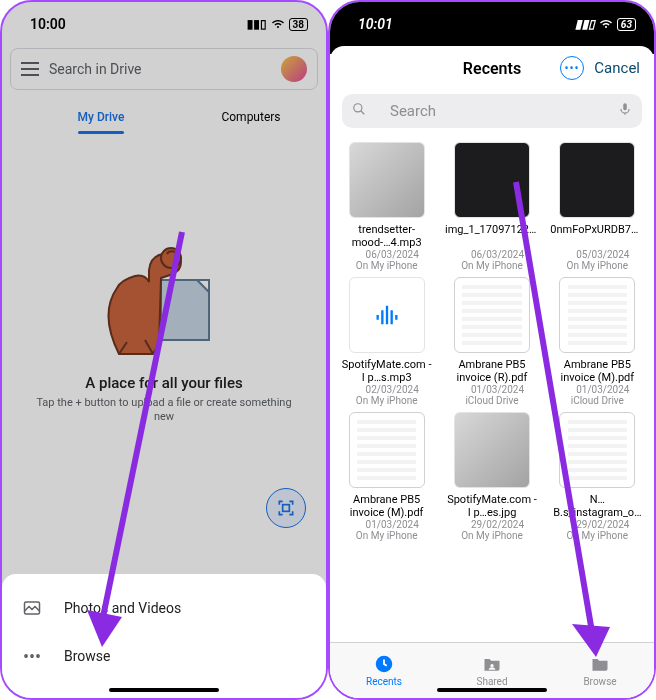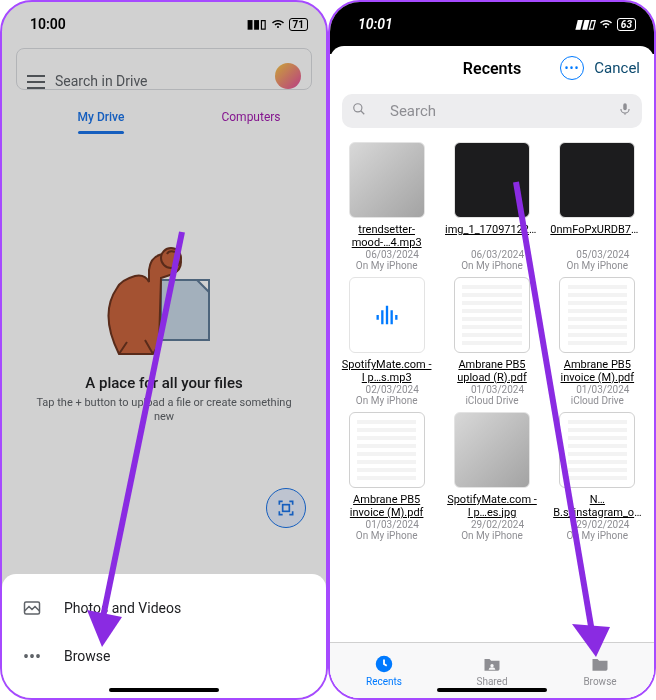--- a/index.html
+++ b/index.html
@@ -4,27 +4,27 @@
 <style>
   * { box-sizing: border-box; margin: 0; padding: 0; font-family: -apple-system, BlinkMacSystemFont, "Segoe UI", Roboto, sans-serif; }
   body { background: #fff; width: 656px; height: 700px; display: flex; position: relative; }
   .phone { width: 328px; height: 700px; position: relative; border: 2px solid #a64aff; border-radius: 32px; overflow: hidden; background: #fff; }
   .phone + .phone { margin-left: 0; }
   .statusbar { display: flex; justify-content: space-between; align-items: center; padding: 8px 18px 0 28px; font-weight: 600; font-size: 14px; height: 36px; }
   .statusbar .right { display: flex; align-items: center; gap: 4px; font-size: 12px; }
   .statusbar .battery-box { border: 1px solid #000; border-radius: 3px; padding: 0 3px; font-size: 10px; font-weight: 700; }
   
   .dimmed { position: absolute; inset: 0; background: rgba(0,0,0,0.18); pointer-events: none; }
-  .searchbar { margin: 10px 14px 0; background: #fff; border: 1px solid #dadce0; border-radius: 8px; height: 42px; display: flex; align-items: flex-end; padding: 0 10px; gap: 10px; }
+  .searchbar { margin: 10px 8px 0; background: #fff; border: 1px solid #dadce0; border-radius: 8px; height: 42px; display: flex; align-items: center; padding: 0 10px; gap: 10px; }
   .searchbar .menu-icon { width: 18px; height: 14px; display: flex; flex-direction: column; justify-content: space-between; }
   .searchbar .menu-icon span { height: 2px; background: #5f6368; }
   .searchbar .placeholder { color: #5f6368; font-size: 14px; flex: 1; }
   .searchbar .avatar { width: 26px; height: 26px; border-radius: 50%; background: linear-gradient(135deg,#f6c945,#e24ba1); }
   .tabs { display: flex; margin-top: 10px; padding-left: 24px; }
-  .tabs .tab { flex: 1; text-align: center; font-size: 12px; padding: 10px 0; color: #a21caf; position: relative; }
+  .tabs .tab { flex: 1; text-align: center; font-size: 12px; padding: 10px 0; color: #000000; position: relative; }
   .tabs .tab.active { color: #1a73e8; font-weight: 500; }
   .tabs .tab.active::after { content: ''; position: absolute; bottom: 0; left: 50%; transform: translateX(-50%); width: 46px; height: 3px; background: #1a73e8; border-radius: 2px; }
   .empty-state { display: flex; flex-direction: column; align-items: center; margin-top: 90px; padding: 0 30px; text-align: center; }
   .empty-illustration { width: 150px; height: 140px; position: relative; }
   .empty-state h3 { font-size: 15px; font-weight: 500; color: #202124; margin-top: 10px; }
   .empty-state p { font-size: 11px; color: #5f6368; margin-top: 4px; line-height: 1.3; }
   .scan-fab { position: absolute; right: 20px; bottom: 170px; width: 40px; height: 40px; border-radius: 50%; background: #e8f0fe; display: flex; align-items: center; justify-content: center; border: 1px solid #1a73e8; }
   .scan-fab svg { width: 20px; height: 20px; }
   .bottom-sheet { position: absolute; bottom: 0; left: 0; right: 0; background: #fff; border-radius: 14px 14px 0 0; padding: 10px 0 18px; z-index: 5; }
   .sheet-item { display: flex; align-items: center; gap: 22px; padding: 14px 20px; font-size: 14px; color: #202124; }
@@ -45,21 +45,21 @@
   .thumb { width: 76px; height: 76px; border-radius: 6px; background: #f1f1f1; border: 1px solid #e3e3e3; display: flex; align-items: center; justify-content: center; overflow: hidden; font-size: 22px; }
   .thumb.photo { background: linear-gradient(135deg,#d8d8d8,#a3a3a3); }
   .thumb.dark { background: #1c1c1e; color: #fff; }
   .thumb.doc { background: #fff; border: 1px solid #d0d0d0; }
   .thumb.doc::after { content: ''; display: block; width: 80%; height: 80%; background: repeating-linear-gradient(#f3f3f3 0 4px, transparent 4px 8px); }
   .thumb.audio svg { width: 28px; height: 28px; }
   .file .name { font-size: 11px; margin-top: 6px; color: #000; max-width: 94px; overflow: hidden; white-space: nowrap; text-overflow: ellipsis; }
   .file .date { font-size: 10px; color: #8e8e93; margin-left: 11px; }
   .file .loc { font-size: 10px; color: #8e8e93; }
   
-  .file .name { white-space: normal; display: -webkit-box; -webkit-line-clamp: 2; -webkit-box-orient: vertical; line-height: 1.15; height: 25px; text-decoration: underline; }
+  .file .name { white-space: normal; display: -webkit-box; -webkit-line-clamp: 2; -webkit-box-orient: vertical; line-height: 1.15; height: 25px; }
   .picker-tabs { display: flex; border-top: 0.5px solid #d0d0d0; background: #f8f8f9; height: 56px; }
   .picker-tabs .ptab { flex: 1; display: flex; flex-direction: column; align-items: center; justify-content: center; font-size: 10px; color: #8e8e93; gap: 2px; }
   .picker-tabs .ptab.active { color: #007aff; }
   .picker-tabs .ptab .picon { width: 24px; height: 20px; display: flex; align-items: center; justify-content: center; }
   
   .arrow { position: absolute; z-index: 20; pointer-events: none; }
   .arrow svg { overflow: visible; }
   .arrowhead { fill: #8a2be2; }
   .arrowline { stroke: #8a2be2; stroke-width: 6; }
 </style>
@@ -69,21 +69,21 @@
 <div class="phone left-phone">
   <div class="statusbar">
     <span>10:00</span>
     <span class="right">
       <span>▮▮▯</span>
       <span>
         <svg width="14" height="12" viewBox="0 0 24 24">
             <path fill="#000" d="M12 18c1 0 2 1 2 2s-1 2-2 2-2-1-2-2 1-2 2-2zm0-6c3 0 5 1 7 3l-2 2c-1-1-3-2-5-2s-4 1-5 2l-2-2c2-2 4-3 7-3zm0-6c5 0 9 2 12 5l-2 2c-3-3-6-4-10-4S5 10 2 13L0 11c3-3 7-5 12-5z"></path>
           </svg>
       </span>
-      <span class="battery-box">71</span>
+      <span class="battery-box">38</span>
     </span>
   </div>
 
   <div class="searchbar">
     <span class="menu-icon">
         <span></span>
         <span></span>
         <span></span>
       </span>
     <span class="placeholder">Search in Drive</span>
@@ -207,21 +207,21 @@
             <svg viewBox="0 0 24 24">
               <path d="M3 12h2v4H3zM7 8h2v12H7zM11 4h2v16h-2zM15 8h2v12h-2zM19 12h2v4h-2z" fill="#007aff"></path>
             </svg>
           </div>
           <div class="name">SpotifyMate.com - I p…s.mp3</div>
           <div class="date">02/03/2024</div>
           <div class="loc">On My iPhone</div>
         </div>
         <div class="file">
           <div class="thumb doc"></div>
-          <div class="name">Ambrane PB5 upload (R).pdf</div>
+          <div class="name">Ambrane PB5 invoice (R).pdf</div>
           <div class="date">01/03/2024</div>
           <div class="loc">iCloud Drive</div>
         </div>
         <div class="file">
           <div class="thumb doc"></div>
           <div class="name">Ambrane PB5 invoice (M).pdf</div>
           <div class="date">01/03/2024</div>
           <div class="loc">iCloud Drive</div>
         </div>
         <div class="file">

